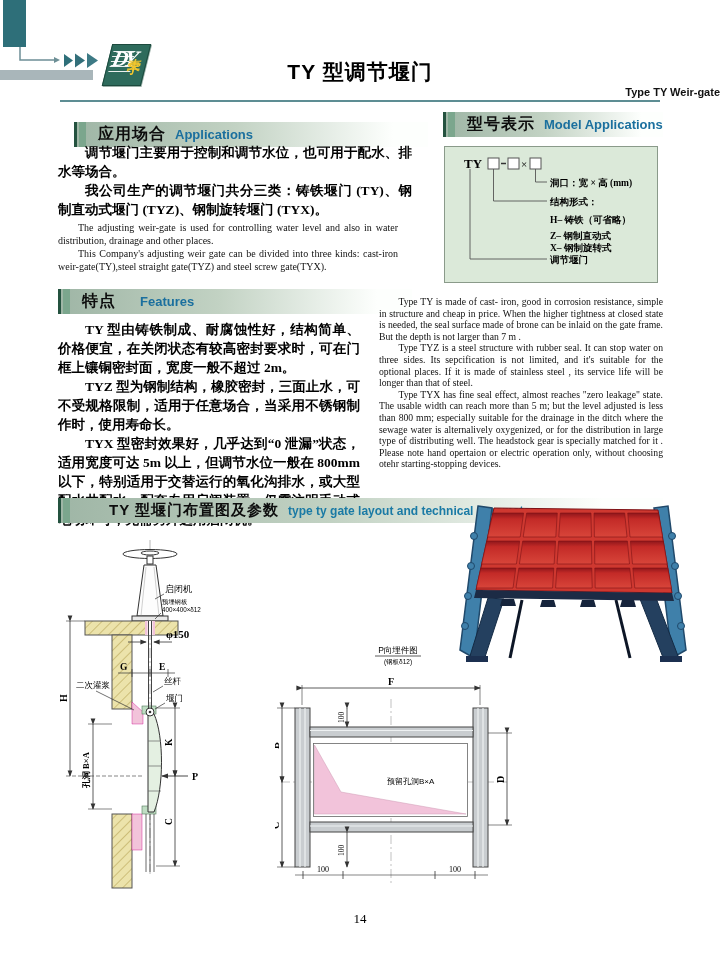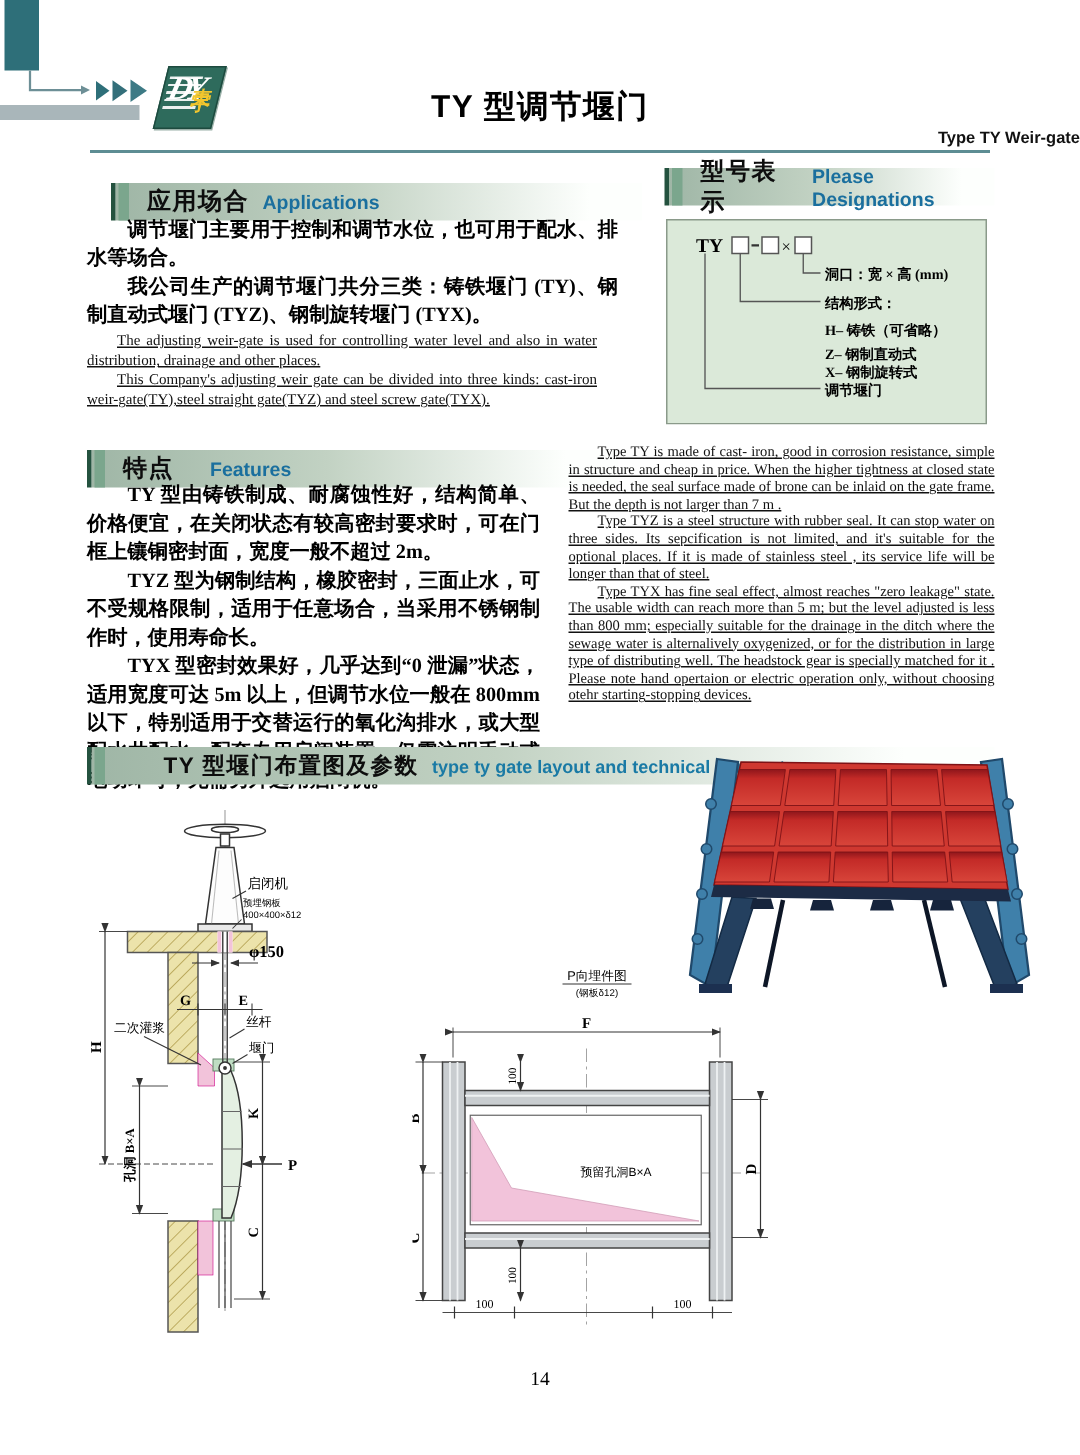--- a/index.html
+++ b/index.html
@@ -25,21 +25,21 @@
         display:flex;align-items:center;padding-left:21px;gap:9px;box-sizing:border-box;}
   .sec-hdr::before{content:'';position:absolute;left:2px;top:0;bottom:0;width:7px;background:#7ba68d;}
   .sec-hdr .cn{font:700 16px "Liberation Sans",sans-serif;color:#0d0d0d;letter-spacing:1px;}
   .sec-hdr .en{font:700 13px "Liberation Sans",sans-serif;color:#1a6f9e;}
   .sec-hdr.big .cn{font-size:15px;}
   .sec-hdr.big .en{font-weight:600;font-size:12px;color:#1a7aa5;}
   
   .cnblock p{margin:0;text-indent:2em;text-align:justify;
         font:600 13.5px/19px "Liberation Serif",serif;color:#000;}
   .enblock p{margin:0;text-indent:2em;text-align:justify;
-        font:400 10px/13px "Liberation Serif",serif;color:#111;text-decoration:underline;}
+        font:400 10px/13px "Liberation Serif",serif;color:#111;}
   .enblock.tight p{font-size:9.7px;line-height:11.6px;}
   .abs{position:absolute;}
   .modelbox{position:absolute;left:444px;top:146px;}
   .pageno{position:absolute;left:0;right:0;top:911px;text-align:center;
         font:400 13px "Liberation Serif",serif;color:#000;}
   svg text{font-family:"Liberation Sans",sans-serif;}
   svg text.ser{font-family:"Liberation Serif",serif;}
 </style>
 </head>
 <body>
@@ -72,38 +72,38 @@
   </div>
   <div class="cnblock abs" style="left:58px;top:143px;width:354px;">
     <p>调节堰门主要用于控制和调节水位，也可用于配水、排水等场合。</p>
     <p>我公司生产的调节堰门共分三类：铸铁堰门 (TY)、钢制直动式堰门 (TYZ)、钢制旋转堰门 (TYX)。</p>
   </div>
   <div class="enblock abs" style="left:58px;top:221px;width:340px;">
     <p>The adjusting weir-gate is used for controlling water level and also in water distribution, drainage and other places.</p>
     <p>This Company's adjusting weir gate can be divided into three kinds: cast-iron weir-gate(TY),steel straight gate(TYZ) and steel screw gate(TYX).</p>
   </div>
 
-  <div class="sec-hdr abs" style="left:58px;top:300px;width:354px;gap:24px;">
+  <div class="sec-hdr abs" style="left:58px;top:289px;width:354px;gap:24px;">
     <span class="cn">特点</span>
     <span class="en">Features</span>
   </div>
   <div class="cnblock abs" style="left:58px;top:320px;width:302px;">
     <p>TY 型由铸铁制成、耐腐蚀性好，结构简单、价格便宜，在关闭状态有较高密封要求时，可在门框上镶铜密封面，宽度一般不超过 2m。</p>
     <p>TYZ 型为钢制结构，橡胶密封，三面止水，可不受规格限制，适用于任意场合，当采用不锈钢制作时，使用寿命长。</p>
     <p>TYX 型密封效果好，几乎达到“0 泄漏”状态，适用宽度可达 5m 以上，但调节水位一般在 800mm 以下，特别适用于交替运行的氧化沟排水，或大型配水井配水，配套专用启闭装置，仅需注明手动或电动即可，无需另外选用启闭机。</p>
   </div>
   <div class="enblock tight abs" style="left:379px;top:296px;width:284px;">
     <p>Type TY is made of cast- iron, good in corrosion resistance, simple in structure and cheap in price. When the higher tightness at closed state is needed, the seal surface made of brone can be inlaid on the gate frame. But the depth is not larger than 7 m .</p>
     <p>Type TYZ is a steel structure with rubber seal. It can stop water on three sides. Its sepcification is not limited, and it's suitable for the optional places. If it is made of stainless steel , its service life will be longer than that of steel.</p>
     <p>Type TYX has fine seal effect, almost reaches "zero leakage" state. The usable width can reach more than 5 m; but the level adjusted is less than 800 mm; especially suitable for the drainage in the ditch where the sewage water is alternalively oxygenized, or for the distribution in large type of distributing well. The headstock gear is specially matched for it . Please note hand opertaion or electric operation only, without choosing otehr starting-stopping devices.</p>
   </div>
 
   <div class="sec-hdr abs" style="left:443px;top:112px;width:220px;">
     <span class="cn">型号表示</span>
-    <span class="en">Please Designations</span>
+    <span class="en">Model Applications</span>
   </div>
   <svg class="modelbox" width="214" height="137" viewBox="0 0 214 137">
     <rect x="0.5" y="0.5" width="213" height="136" fill="#dbe9d9" stroke="#8a9a8a"></rect>
     <text class="ser" x="20" y="22" font-size="13" font-weight="bold">TY</text>
     <rect x="44" y="12" width="11" height="11" fill="#fff" stroke="#555"></rect>
     <line x1="57" y1="17.5" x2="62" y2="17.5" stroke="#333" stroke-width="1.5"></line>
     <rect x="64" y="12" width="11" height="11" fill="#fff" stroke="#555"></rect>
     <text class="ser" x="77" y="22" font-size="11">×</text>
     <rect x="86" y="12" width="11" height="11" fill="#fff" stroke="#555"></rect>
     <polyline points="91.5,23 91.5,36 103,36" fill="none" stroke="#555" stroke-width="0.9"></polyline>

